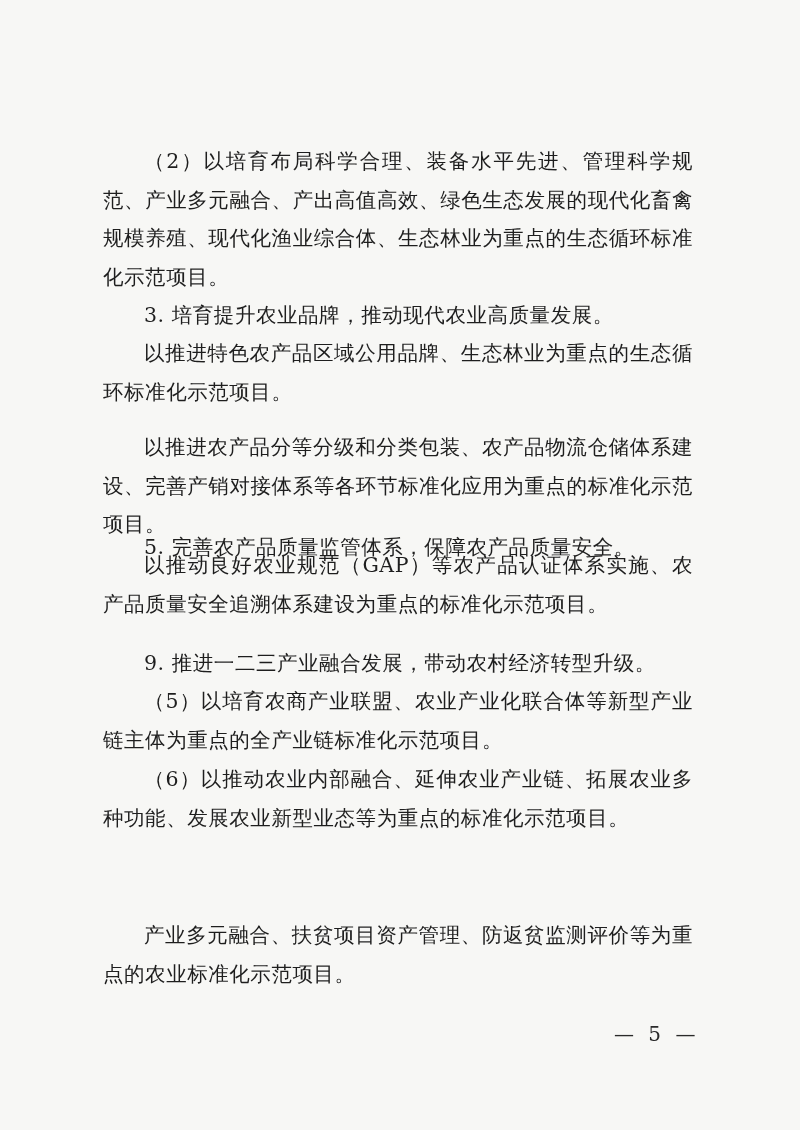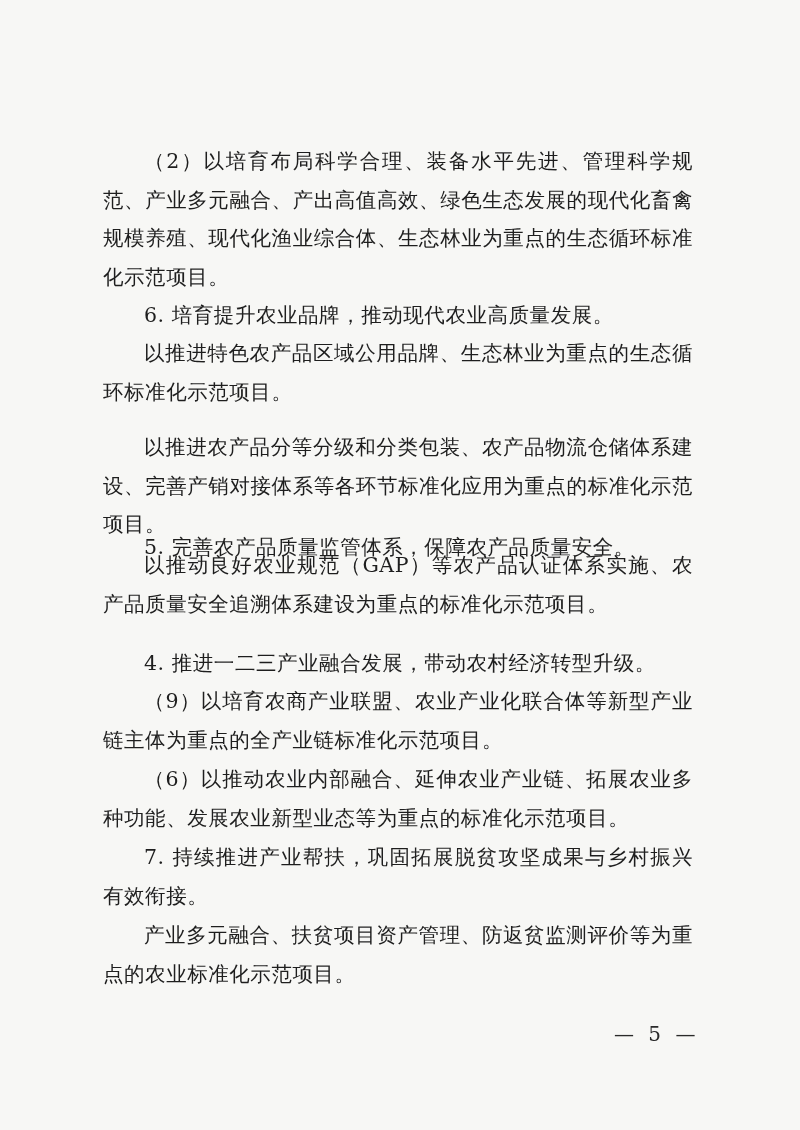--- a/index.html
+++ b/index.html
@@ -27,25 +27,24 @@
     left: 614px; top: 1022px;
     font-size: 20px; letter-spacing: 4px;
     color: #2a2a2a;
   }
 </style>
 </head>
 <body>
 
 <div class="page">
   <p class="para indent" style="top:142px">（2）以培育布局科学合理、装备水平先进、管理科学规范、产业多元融合、产出高值高效、绿色生态发展的现代化畜禽规模养殖、现代化渔业综合体、生态林业为重点的生态循环标准化示范项目。</p>
-  <p class="para indent" style="top:296px">6. 培育提升农业品牌，推动现代农业高质量发展。</p>
+  <p class="para indent" style="top:296px">3. 培育提升农业品牌，推动现代农业高质量发展。</p>
   <p class="para indent" style="top:334px">以推进特色农产品区域公用品牌、生态林业为重点的生态循环标准化示范项目。</p>
   <p class="para indent" style="top:428px">以推进农产品分等分级和分类包装、农产品物流仓储体系建设、完善产销对接体系等各环节标准化应用为重点的标准化示范项目。</p>
   <p class="para indent" style="top:528px">5. 完善农产品质量监管体系，保障农产品质量安全。</p>
   <p class="para indent" style="top:546px">以推动良好农业规范（GAP）等农产品认证体系实施、农产品质量安全追溯体系建设为重点的标准化示范项目。</p>
-  <p class="para indent" style="top:644px">4. 推进一二三产业融合发展，带动农村经济转型升级。</p>
-  <p class="para indent" style="top:682px">（9）以培育农商产业联盟、农业产业化联合体等新型产业链主体为重点的全产业链标准化示范项目。</p>
+  <p class="para indent" style="top:644px">9. 推进一二三产业融合发展，带动农村经济转型升级。</p>
+  <p class="para indent" style="top:682px">（5）以培育农商产业联盟、农业产业化联合体等新型产业链主体为重点的全产业链标准化示范项目。</p>
   <p class="para indent" style="top:760px">（6）以推动农业内部融合、延伸农业产业链、拓展农业多种功能、发展农业新型业态等为重点的标准化示范项目。</p>
-  <p class="para indent" style="top:838px">7. 持续推进产业帮扶，巩固拓展脱贫攻坚成果与乡村振兴有效衔接。</p>
   <p class="para indent" style="top:916px">产业多元融合、扶贫项目资产管理、防返贫监测评价等为重点的农业标准化示范项目。</p>
 
   <div class="page-number">— 5 —</div>
 </div>
 
 </body></html>

